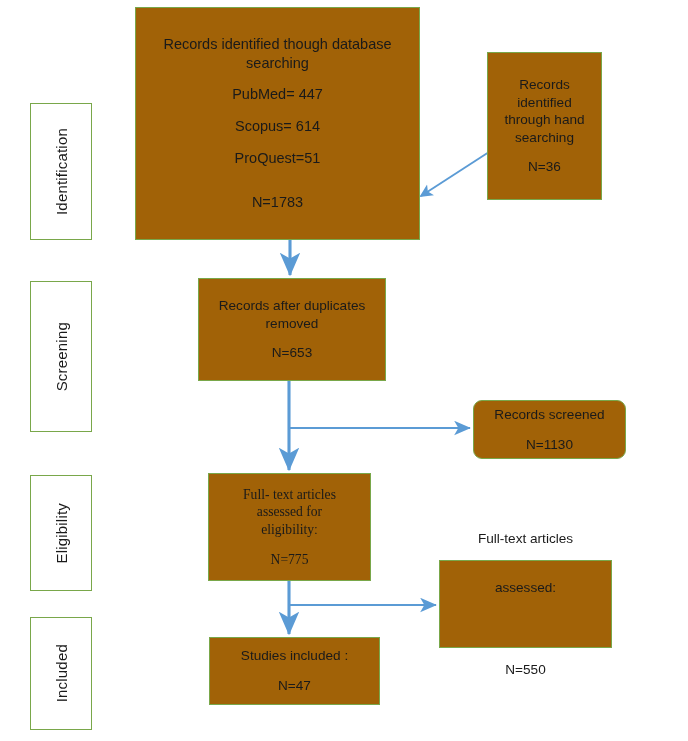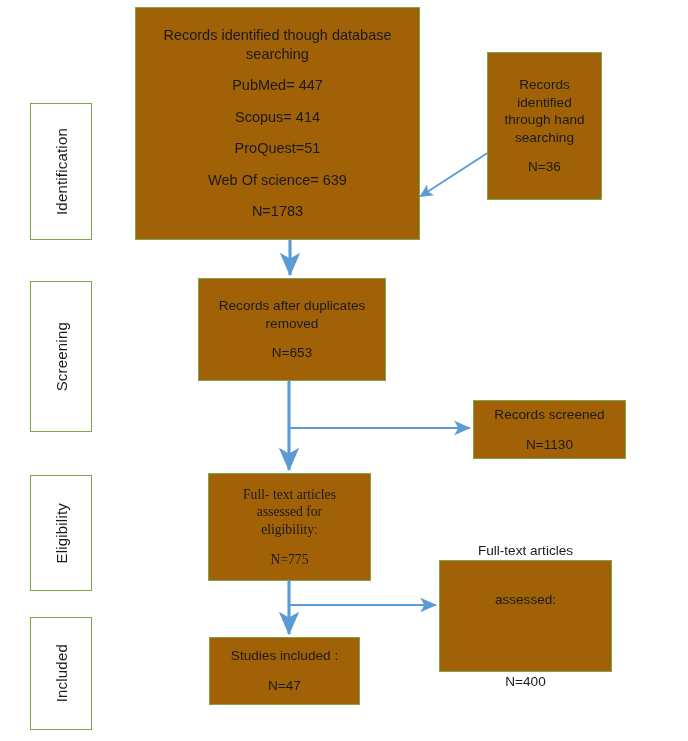--- a/index.html
+++ b/index.html
@@ -111,65 +111,64 @@
   <div class="stage" style="left:30px; top:617px; width:62px; height:113px;">
     <span class="vlabel">Included</span>
   </div>
 
   <div class="box fs15" style="left:135px; top:7px; width:285px; height:233px;">
       <span class="line">Records identified though database</span>
       <span class="line">searching</span>
       <span class="gap"></span>
       <span class="line">PubMed= 447</span>
       <span class="gap"></span>
-      <span class="line">Scopus=  414</span>
+      <span class="line">Scopus=  614</span>
       <span class="gap"></span>
       <span class="line">ProQuest=51</span>
       <span class="gap"></span>
-      <span class="line">Web Of science= 639</span>
       <span class="gap"></span>
       <span class="line">N=1783</span>
     </div>
 
   <div class="box fs14" style="left:487px; top:52px; width:115px; height:148px;">
       <span class="line">Records</span>
       <span class="line">identified</span>
       <span class="line">through hand</span>
       <span class="line">searching</span>
       <span class="gap"></span>
       <span class="line">N=36</span>
     </div>
 
   <div class="box fs14" style="left:198px; top:278px; width:188px; height:103px;">
       <span class="line">Records after duplicates</span>
       <span class="line">removed</span>
       <span class="gap"></span>
       <span class="line">N=653</span>
     </div>
 
-  <div class="box fs14" style="left:473px; top:400px; width:153px; height:59px;">
+  <div class="box fs14" style="left:473px; top:400px; width:153px; height:59px;border-radius:9px;">
       <span class="line">Records screened</span>
       <span class="gap"></span>
       <span class="line">N=1130</span>
     </div>
 
   <div class="box fs14" style="left:208px; top:473px; width:163px; height:108px;font-family:Liberation Serif, serif;">
       <span class="line">Full- text articles</span>
       <span class="line">assessed for</span>
       <span class="line">eligibilityː</span>
       <span class="gap"></span>
       <span class="line">N=775</span>
     </div>
 
-  <div class="box fs14" style="left:439px; top:560px; width:173px; height:112px;gap:32px;">
+  <div class="box fs14" style="left:439px; top:560px; width:173px; height:88px;gap:32px;">
       <span class="line">Full-text articles</span>
       <span class="line">assessed:</span>
       <span class="gap"></span>
-      <span class="line">N=400</span>
+      <span class="line">N=550</span>
     </div>
 
-  <div class="box fs14" style="left:209px; top:637px; width:151px; height:68px;">
+  <div class="box fs14" style="left:209px; top:637px; width:171px; height:68px;">
       <span class="line">Studies included&nbsp;:</span>
       <span class="gap"></span>
       <span class="line">N=47</span>
     </div>
 
 </div>
 
 </body></html>

